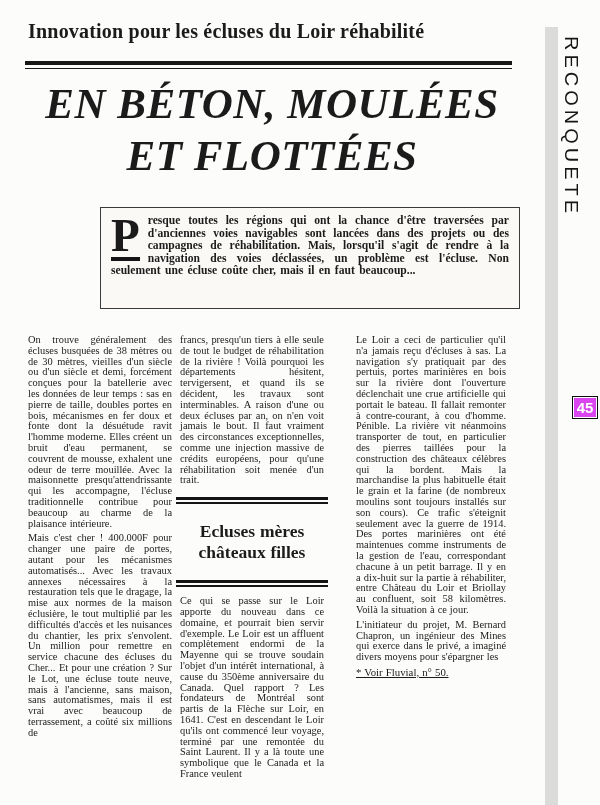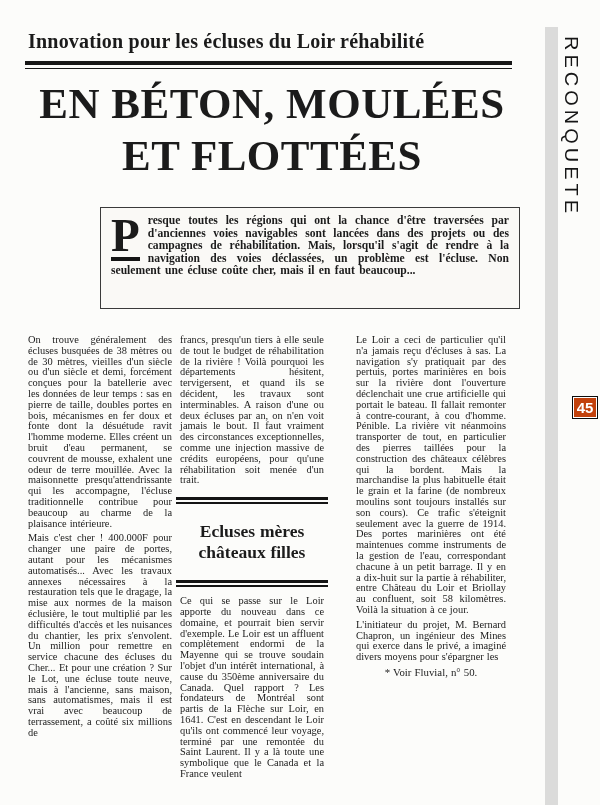--- a/index.html
+++ b/index.html
@@ -4,28 +4,28 @@
 <style>
   html,body{margin:0;padding:0;}
   body{
     width:600px;height:805px;position:relative;overflow:hidden;
     background:#fcfcfa;color:#1b1b1b;
     font-family:"Liberation Serif",serif;
   }
   .page{position:absolute;inset:0;}
 
   
-  .kicker{position:absolute;left:28px;top:30px;width:500px;
+  .kicker{position:absolute;left:28px;top:20px;width:500px;
     font-size:20px;font-weight:bold;letter-spacing:.2px;white-space:nowrap;}
   .rule-thick{position:absolute;left:25px;top:61px;width:487px;height:4px;background:#171717;}
   .rule-thin{position:absolute;left:25px;top:68px;width:487px;height:1px;background:#171717;}
 
   
   .title{position:absolute;left:8px;top:78px;width:528px;margin:0;
-    text-align:center;font-size:43px;line-height:52px;font-weight:bold;letter-spacing:.5px;}
+    text-align:center;font-size:43px;line-height:52px;font-weight:bold;letter-spacing:.5px;font-style:italic;}
 
   
   .lede{position:absolute;left:100px;top:207px;width:420px;height:102px;
     box-sizing:border-box;border:1px solid #3a3a3a;background:#faf9f6;
     padding:7px 10px 6px;font-weight:bold;font-size:11.6px;line-height:12.5px;
     text-align:justify;word-spacing:1.5px;}
   .dropcap{float:left;font-weight:bold;font-size:47px;line-height:37px;
     margin:2px 8px 3px 0;padding-bottom:3px;border-bottom:4px solid #141414;}
 
   
@@ -34,30 +34,30 @@
   .col p{margin:4px;}
   #col1{left:24px;width:152px;}
   #col2{left:176px;width:152px;}
   #col3{left:352px;width:158px;}
 
   
   .subhead{margin:11px 0 9px;}
   .dblrule{height:2px;border-top:3px solid #141414;border-bottom:2px solid #141414;}
   .shtitle{font-size:17.5px;line-height:21px;font-weight:bold;text-align:center;margin:17px 0;}
 
-  .footnote{margin-top:15px;font-size:10.8px;text-align:center;}
+  .footnote{margin-top:15px;font-size:10.8px;text-align:left;text-decoration:underline;}
 
   
   .strip{position:absolute;left:545px;top:27px;width:13px;height:778px;background:#dbdbda;}
   .mag-name{position:absolute;left:561px;top:36px;
     writing-mode:vertical-rl;font-family:"Liberation Sans",sans-serif;
     font-size:20px;letter-spacing:4px;color:#161616;
     transform:scaleX(.9);transform-origin:left top;}
   .badge{position:absolute;left:572px;top:396px;width:26px;height:23px;
-    background:#c2410c;color:#fff;display:flex;align-items:center;justify-content:center;
+    background:#d946ef;color:#fff;display:flex;align-items:center;justify-content:center;
     font-family:"Liberation Sans",sans-serif;font-weight:bold;font-size:15px;
     box-shadow:inset 0 0 0 1px #0c0c0c, inset 0 0 0 2px #fff;}
 </style>
 </head>
 <body>
 
 <div class="page">
 
   <div class="kicker">Innovation pour les écluses du Loir réhabilité</div>
   <div class="rule-thick"></div>

